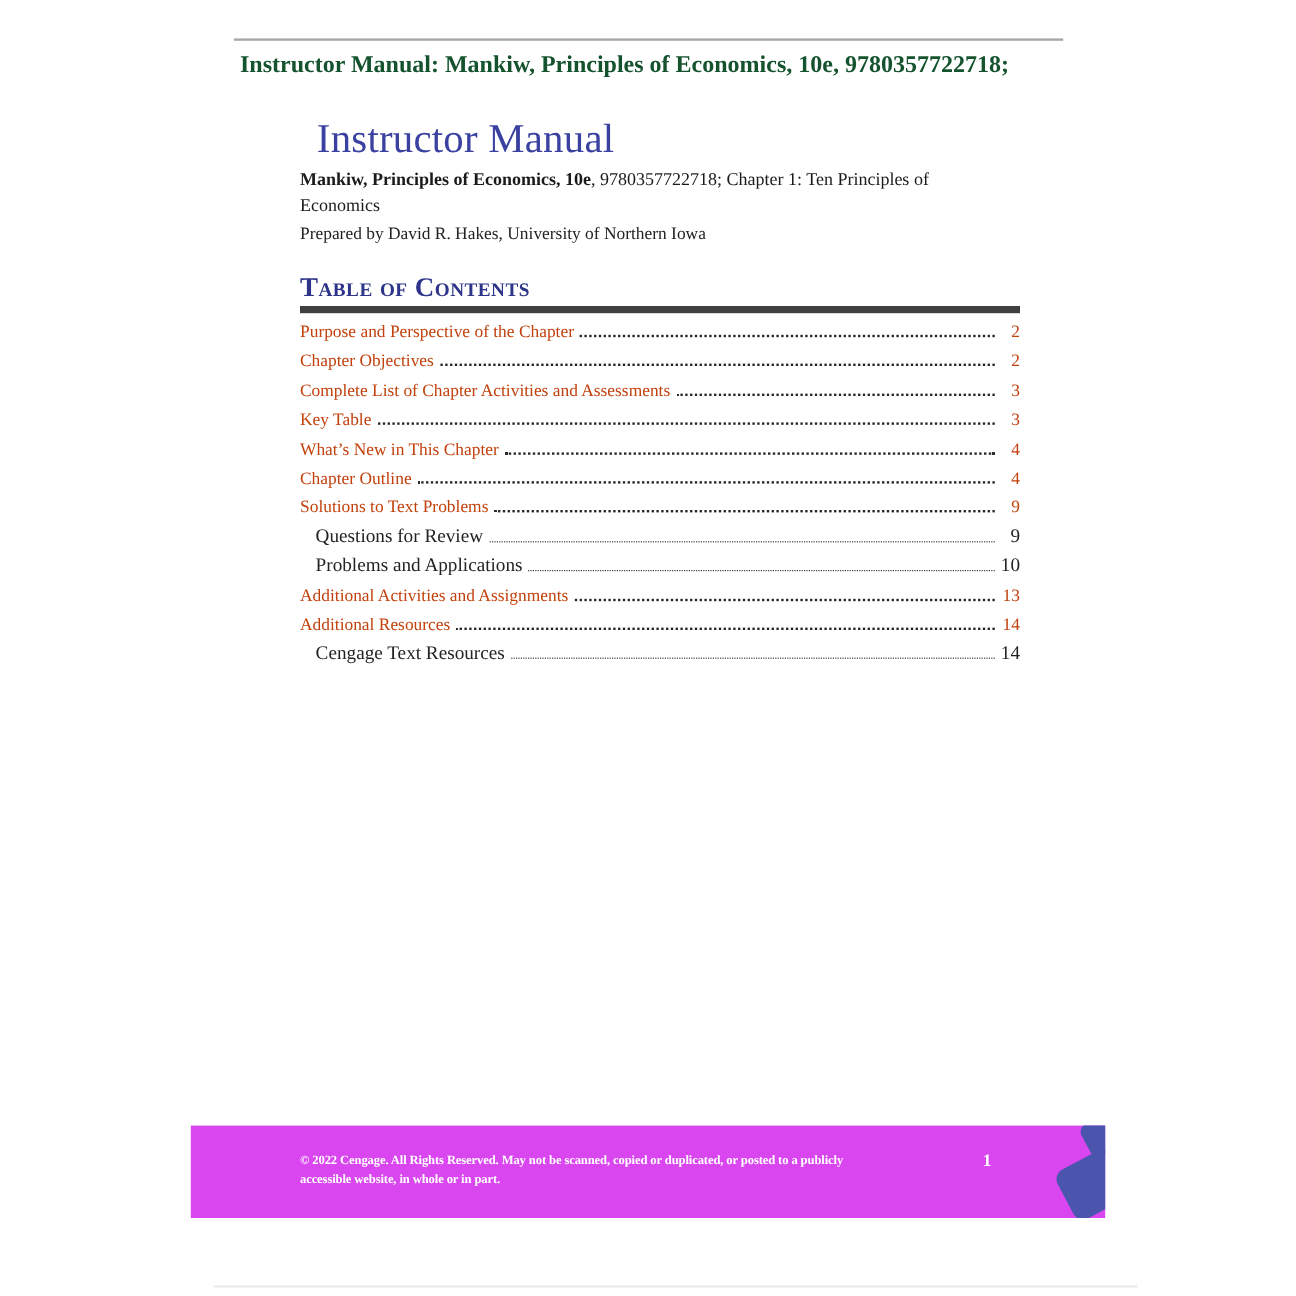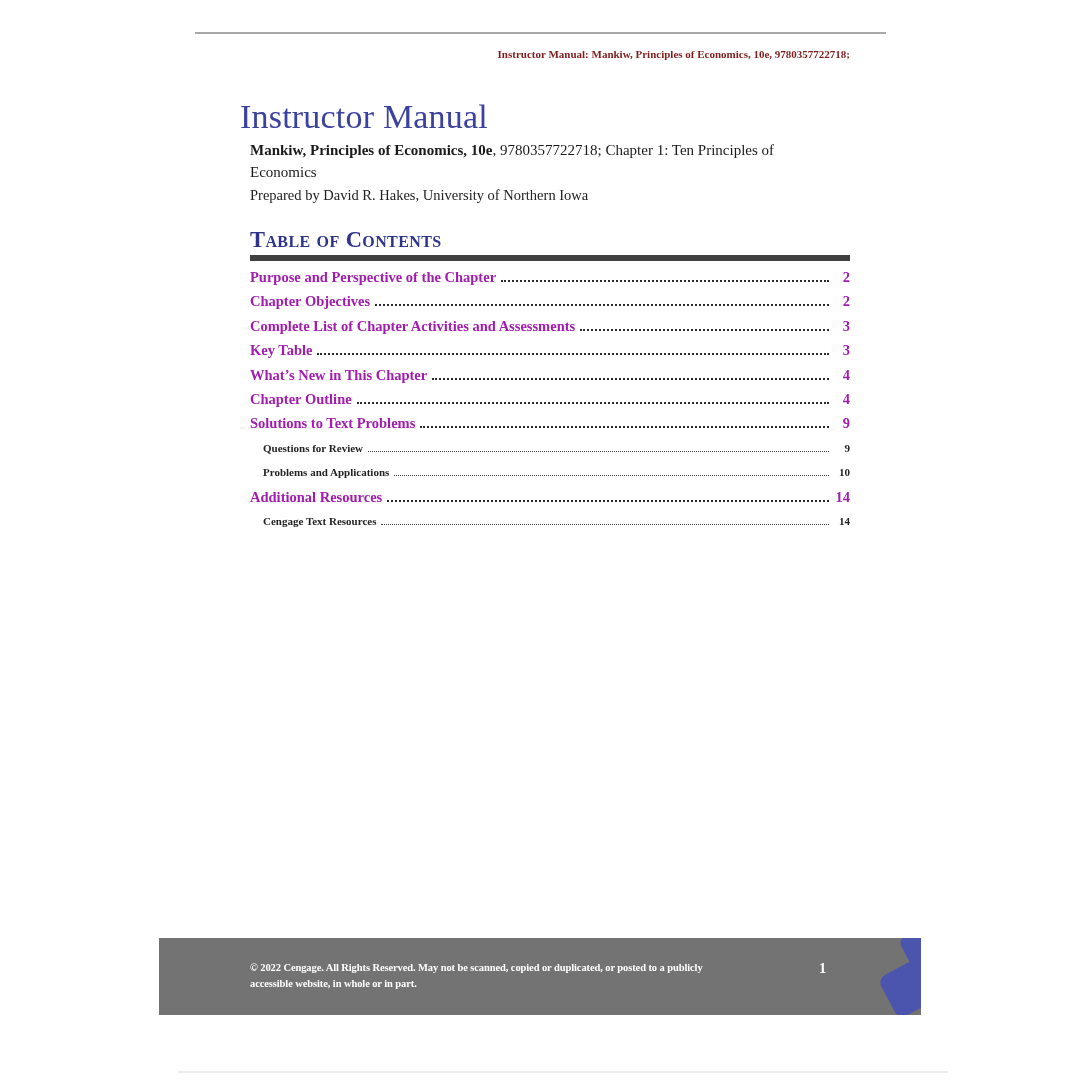--- a/index.html
+++ b/index.html
@@ -11,27 +11,27 @@
     overflow: hidden;
   }
   .abs { position: absolute; }
 
   
   .page-top-rule { left: 195px; top: 32px; width: 691px; height: 2px; background: #a7a7a7; }
 
   
   .running-header {
     left: 200px; top: 43px; width: 650px;
-    text-align: right; font-weight: 700;
-    font-size: 11px; line-height: 22px; color: #7f1d1d;
+    text-align: left; font-weight: 700;
+    font-size: 20px; line-height: 22px; color: #14532d;
   }
 
   
   .doc-title {
-    left: 240px; top: 97px;
+    left: 264px; top: 97px;
     font-size: 34px; line-height: 40px; font-weight: 400;
     color: #3a41a0; letter-spacing: 0.2px;
   }
   .doc-subtitle {
     left: 250px; top: 139px; width: 600px;
     font-size: 15px; line-height: 22px; color: #1a1a1a;
   }
   .doc-subtitle .b { font-weight: 700; }
   .prepared-by {
     left: 250px; top: 187px;
@@ -47,36 +47,36 @@
     color: #2d3489;
     padding-bottom: 3px;
     border-bottom: 6px solid #404040;
   }
 
   
   .toc-list { left: 250px; top: 265px; width: 600px; }
   .toc-row {
     display: flex; align-items: baseline;
     height: 24.4px; line-height: 24.4px;
-    font-size: 14.5px; font-weight: 700; color: #a21caf;
+    font-size: 14.5px; font-weight: 400; color: #c2410c;
     cursor: pointer;
   }
   .toc-row .leader {
     flex: 1; height: 1px;
     margin: 0 3px 0 5px;
     border-bottom: 2px dotted #2b2b2b;
   }
   .toc-row .pnum { min-width: 18px; text-align: right; }
-  .toc-row.level-2 { font-weight: 700; font-size: 11px; color: #232323; padding-left: 13px; }
+  .toc-row.level-2 { font-weight: 400; font-size: 16px; color: #232323; padding-left: 13px; }
   .toc-row.level-2 .leader { border-bottom-width: 1.7px; border-bottom-color: #3c3c3c; }
 
   
   .footer-band {
     left: 159px; top: 938px; width: 762px; height: 77px;
-    background: #737373; overflow: hidden;
+    background: #d946ef; overflow: hidden;
   }
   .footer-copyright {
     position: absolute; left: 91px; top: 22px; width: 500px;
     color: #ffffff; font-size: 10.5px; line-height: 15.5px;
     letter-spacing: -0.1px; font-weight: 700;
   }
   .footer-page-number {
     position: absolute; left: 660px; top: 22px;
     color: #ffffff; font-size: 14.5px; font-weight: 700;
   }
@@ -162,20 +162,25 @@
       <span class="leader"></span>
       <span class="pnum">9</span>
     </div>
 
     <div class="toc-row level-2">
       <span class="label">Problems and Applications</span>
       <span class="leader"></span>
       <span class="pnum">10</span>
     </div>
 
+    <div class="toc-row">
+      <span class="label">Additional Activities and Assignments</span>
+      <span class="leader"></span>
+      <span class="pnum">13</span>
+    </div>
 
     <div class="toc-row">
       <span class="label">Additional Resources</span>
       <span class="leader"></span>
       <span class="pnum">14</span>
     </div>
 
     <div class="toc-row level-2">
       <span class="label">Cengage Text Resources</span>
       <span class="leader"></span>

